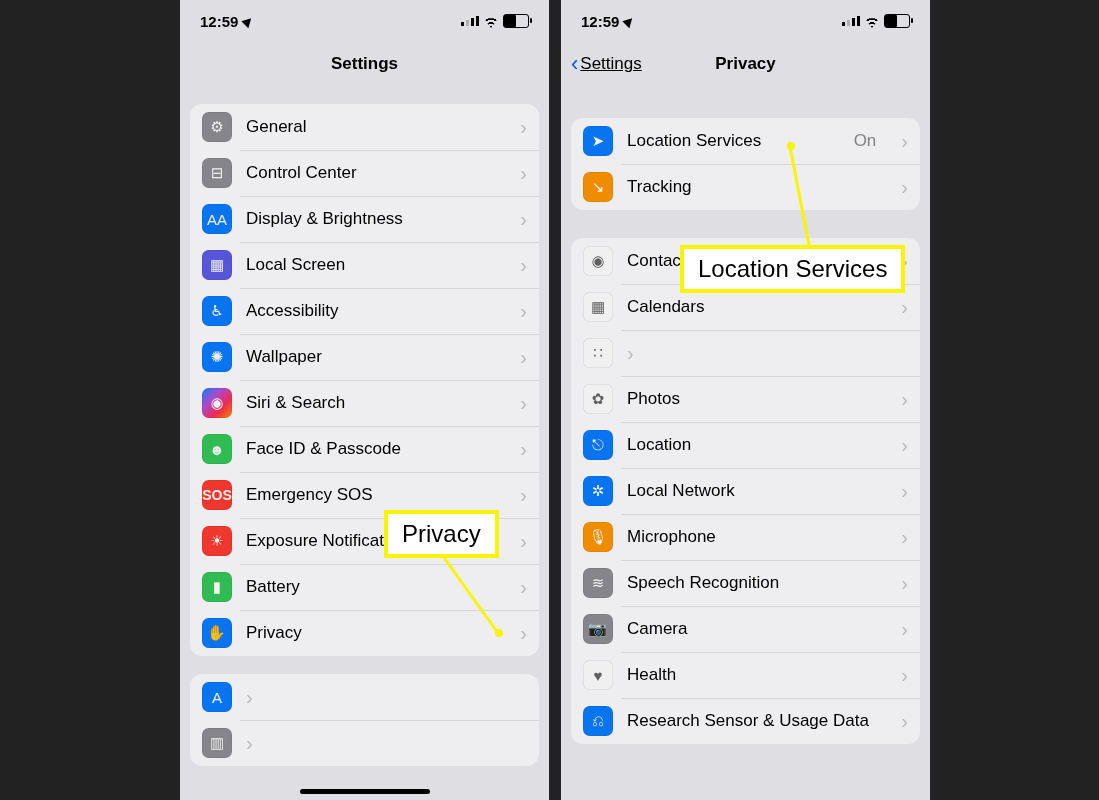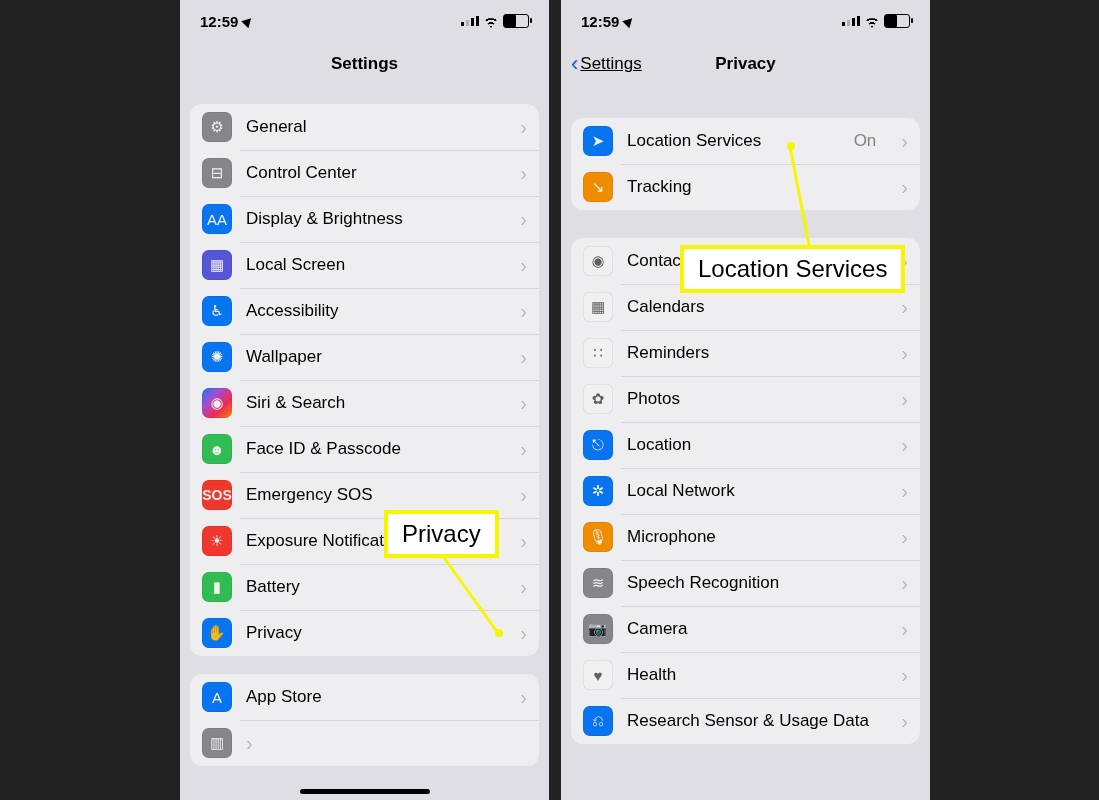--- a/index.html
+++ b/index.html
@@ -250,21 +250,20 @@
         </div>
         <div class="row">
           <div class="icon bg-blue">✋</div>
           <div class="lbl">Privacy</div>
           <div class="chevron">›</div>
         </div>
       </div>
   <div class="group" id="lg2">
         <div class="row">
           <div class="icon bg-blue">A</div>
-          <div class="lbl">App Store</div>
           <div class="chevron">›</div>
         </div>
         <div class="row">
           <div class="icon bg-gray">▥</div>
           <div class="chevron">›</div>
         </div>
       </div>
 
   <div class="home-ind"></div>
 </div>
@@ -316,21 +315,20 @@
           <div class="lbl">Contacts</div>
           <div class="chevron">›</div>
         </div>
         <div class="row">
           <div class="icon bg-white">▦</div>
           <div class="lbl">Calendars</div>
           <div class="chevron">›</div>
         </div>
         <div class="row">
           <div class="icon bg-white">∷</div>
-          <div class="lbl">Reminders</div>
           <div class="chevron">›</div>
         </div>
         <div class="row">
           <div class="icon bg-white">✿</div>
           <div class="lbl">Photos</div>
           <div class="chevron">›</div>
         </div>
         <div class="row">
           <div class="icon bg-blue">⎋</div>
           <div class="lbl">Location</div>

